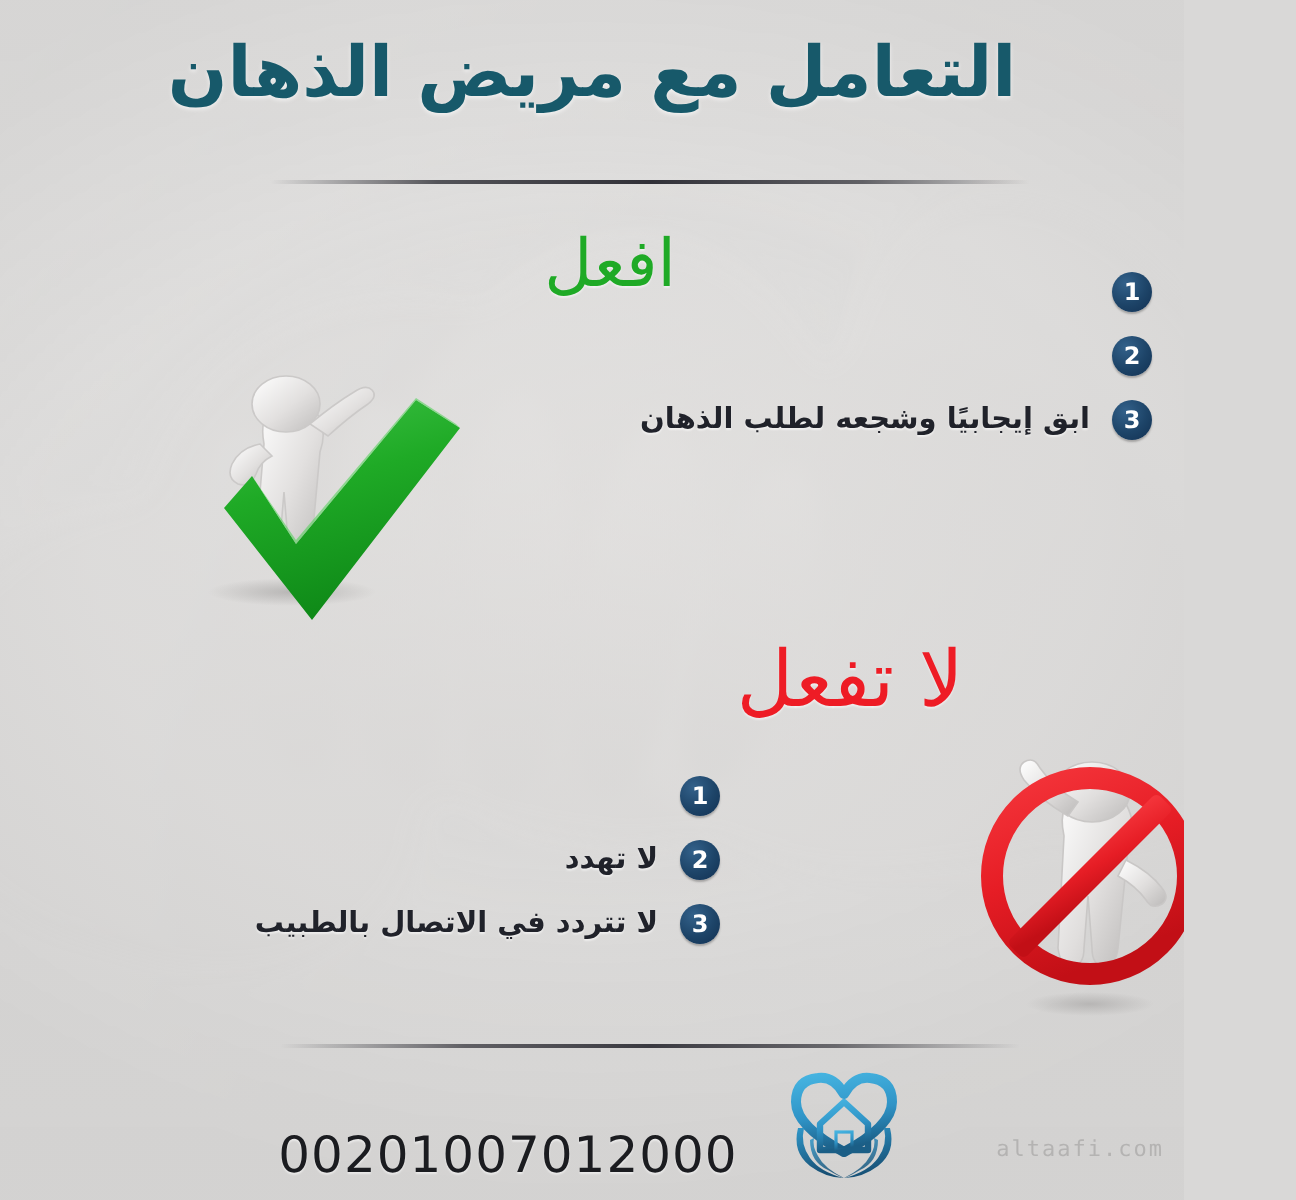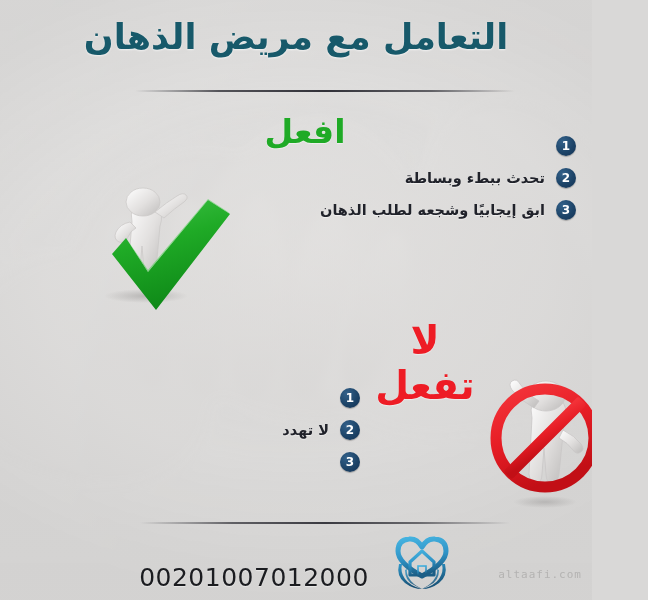--- a/index.html
+++ b/index.html
@@ -56,21 +56,21 @@
     letter-spacing:0;line-height:1.25;
     text-shadow:0 1px 2px rgba(255,255,255,.65);
   }
   .title-rule{
     position:absolute;left:135px;top:90px;width:380px;height:2px;z-index:6;
     background:linear-gradient(90deg,rgba(60,60,65,0) 0%,rgba(45,45,52,.78) 22%,rgba(30,30,38,.9) 50%,rgba(45,45,52,.7) 78%,rgba(60,60,65,0) 100%);
   }
 
   
   .sec-head{
-    position:absolute;direction:rtl;font-weight:bold;z-index:7;
+    position:absolute;direction:rtl;font-weight:normal;z-index:7;
     font-family:"DejaVu Sans","Liberation Sans",sans-serif;
   }
   .do-head{left:245px;top:112px;width:120px;text-align:center;font-size:33px;color:#1faa26;
            text-shadow:0 1px 1px rgba(255,255,255,.5);}
   .dont-head{left:355px;top:318px;width:140px;text-align:center;font-size:39px;color:#ee1c25;
              text-shadow:0 1px 1px rgba(255,255,255,.5);}
 
   
   .list{position:absolute;direction:rtl;z-index:7;}
   .do-list{right:16px;top:136px;width:270px;}
@@ -171,40 +171,40 @@
       <path d="M38 88 l22 34 l60 -72 l22 14 l-2 -2 l-20 -13 l-60 71 z" fill="#48cf50" opacity=".55"></path>
     </svg>
   </div>
 
   <div class="list do-list">
     <div class="row">
       <span class="badge">1</span>
     </div>
     <div class="row">
       <span class="badge">2</span>
-      <span class="item-text">تحدث ببطء وبساطة</span>
     </div>
     <div class="row">
       <span class="badge">3</span>
       <span class="item-text">ابق إيجابيًا وشجعه لطلب الذهان</span>
     </div>
   </div>
 
   <div class="sec-head dont-head">لا تفعل</div>
 
   <div class="list dont-list">
     <div class="row">
       <span class="badge">1</span>
     </div>
     <div class="row">
       <span class="badge">2</span>
       <span class="item-text">لا تهدد</span>
     </div>
     <div class="row">
       <span class="badge">3</span>
+      <span class="item-text">لا تتردد في الاتصال  بالطبيب</span>
     </div>
   </div>
 
   <div class="no-art">
     <svg viewBox="0 0 150 150" width="150" height="150" aria-hidden="true">
       <defs>
         <linearGradient id="gfig2" x1="0" y1="0" x2="1" y2="1">
           <stop offset="0" stop-color="#ffffff"></stop>
             <stop offset="0.55" stop-color="#e0dedd"></stop>
             <stop offset="1" stop-color="#bcbab9"></stop>

